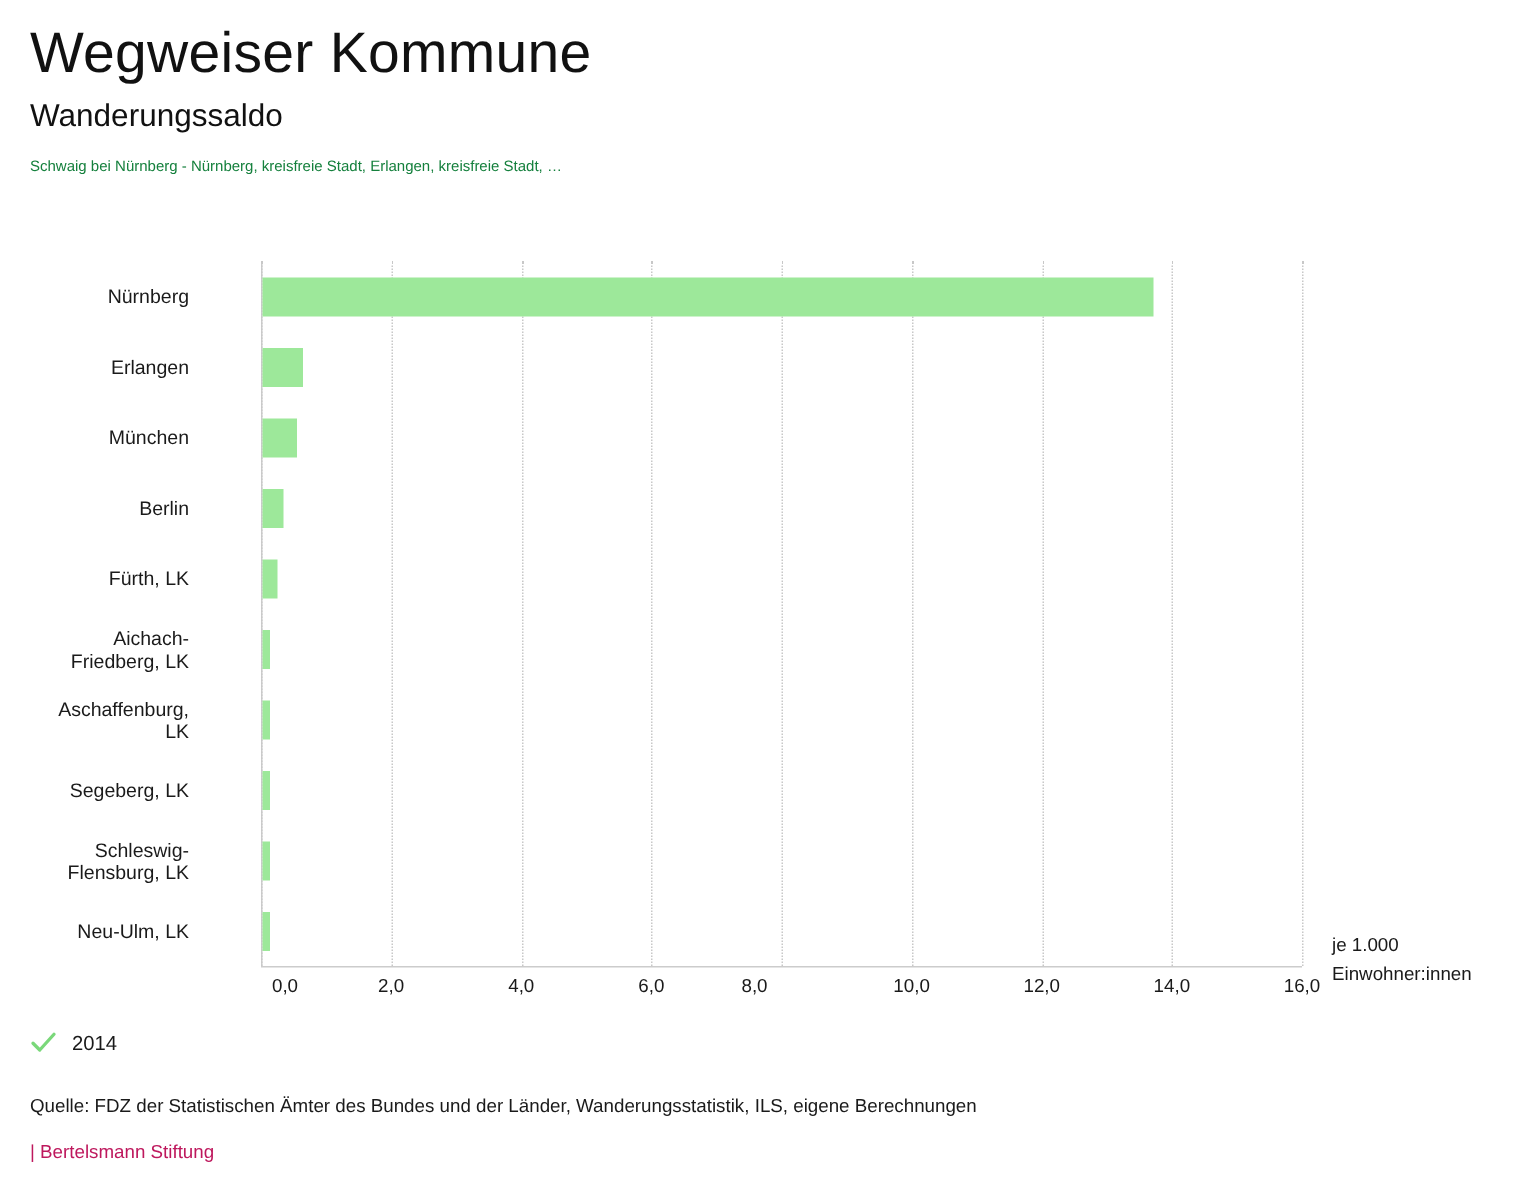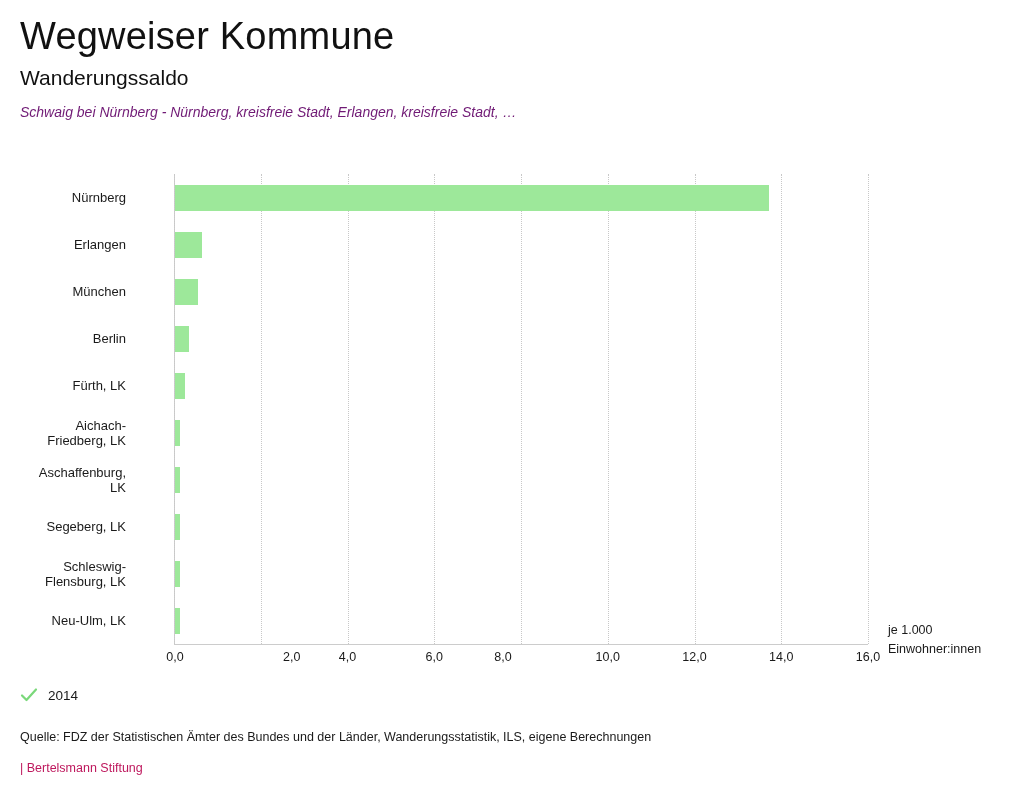--- a/index.html
+++ b/index.html
@@ -36,26 +36,25 @@
     line-height: 40px;
   }
   .chart-title {
     font-size: 21px;
     font-weight: 400;
     color: #111111;
     margin: 8px 0 0 0;
     line-height: 28px;
   }
   .chart-subtitle {
-    font-size: 14px;
+    font-size: 10px;
     font-weight: 400;
-    color: #701a75;
+    color: #15803d;
     margin: 10px 0 0 0;
     line-height: 20px;
-    font-style: italic;
   }
 
   
   .chart-wrap {
     position: relative;
     margin-top: 22px;
     width: 1024px;
     height: 500px;
   }
 
@@ -314,22 +313,22 @@
           <div class="row">
             <div class="bar" title="Schleswig-Flensburg, LK" style="width: 4.77125px; background: rgb(157, 232, 154);"></div>
           </div>
           <div class="row">
             <div class="bar" title="Neu-Ulm, LK" style="width: 4.77125px; background: rgb(157, 232, 154);"></div>
           </div>
         </div>
     </div>
 
     <div class="x-ticks">
-        <div class="x-tick" style="left: 1px;">0,0</div>
-        <div class="x-tick" style="left: 86.75px; margin-left: 31px;">2,0</div>
+        <div class="x-tick" style="left: 16px;">0,0</div>
+        <div class="x-tick" style="left: 86.75px;">2,0</div>
         <div class="x-tick" style="left: 173.5px;">4,0</div>
         <div class="x-tick" style="left: 260.25px;">6,0</div>
         <div class="x-tick" style="left: 329px;">8,0</div>
         <div class="x-tick" style="left: 433.75px;">10,0</div>
         <div class="x-tick" style="left: 520.5px;">12,0</div>
         <div class="x-tick" style="left: 607.25px;">14,0</div>
         <div class="x-tick" style="left: 694px;">16,0</div>
       </div>
 
     <div class="unit-label">

